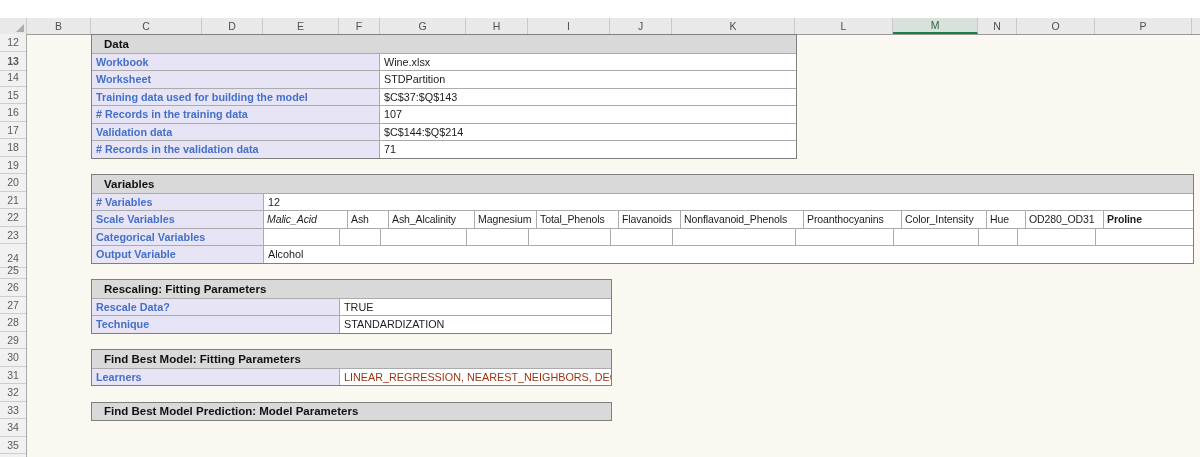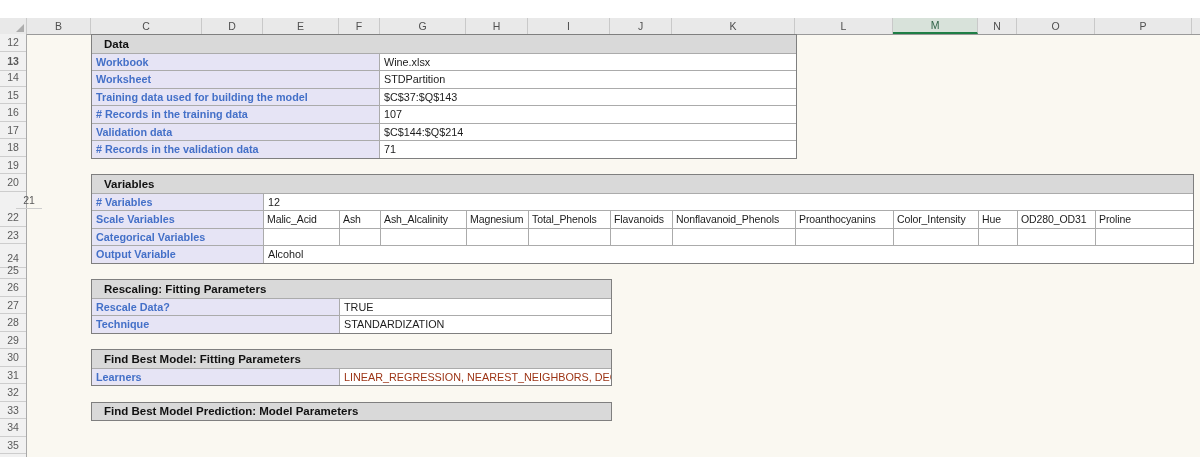--- a/index.html
+++ b/index.html
@@ -73,21 +73,21 @@
 
   <div class="rh" style="top: 0px;">12</div>
       <div class="rh" style="top: 19px; font-weight: bold;">13</div>
       <div class="rh" style="top: 35px;">14</div>
       <div class="rh" style="top: 52.5px;">15</div>
       <div class="rh" style="top: 70px;">16</div>
       <div class="rh" style="top: 87.5px;">17</div>
       <div class="rh" style="top: 105px;">18</div>
       <div class="rh" style="top: 122.5px;">19</div>
       <div class="rh" style="top: 140px;">20</div>
-      <div class="rh" style="top: 157.5px; margin-left: 16px;">21</div>
+      <div class="rh" style="top: 157.5px;">21</div>
       <div class="rh" style="top: 175px;">22</div>
       <div class="rh" style="top: 192.5px;">23</div>
       <div class="rh" style="top: 210px; margin-top: 6px;">24</div>
       <div class="rh" style="top: 227.5px;">25</div>
       <div class="rh" style="top: 245px;">26</div>
       <div class="rh" style="top: 262.5px;">27</div>
       <div class="rh" style="top: 280px;">28</div>
       <div class="rh" style="top: 297.5px;">29</div>
       <div class="rh" style="top: 315px;">30</div>
       <div class="rh" style="top: 332.5px;">31</div>
@@ -130,32 +130,32 @@
 
   <div class="tbl" id="tbl-variables" style="left:91px;top:174px;width:1103px;">
     <div class="ttitle">Variables</div>
     <div class="rows">
         <div class="trow">
           <div class="lbl" style="width: 172px;"># Variables</div>
           <div class="val">12</div>
         </div>
         <div class="trow">
           <div class="lbl" style="width: 172px;">Scale Variables</div>
-          <div class="vcell" style="width: 76px;">Malic_Acid</div>
+          <div class="vcell" style="width: 84px; font-style: italic;">Malic_Acid</div>
           <div class="vcell" style="width: 41px;">Ash</div>
           <div class="vcell" style="width: 86px;">Ash_Alcalinity</div>
           <div class="vcell" style="width: 62px;">Magnesium</div>
           <div class="vcell" style="width: 82px;">Total_Phenols</div>
           <div class="vcell" style="width: 62px;">Flavanoids</div>
           <div class="vcell" style="width: 123px;">Nonflavanoid_Phenols</div>
           <div class="vcell" style="width: 98px;">Proanthocyanins</div>
           <div class="vcell" style="width: 85px;">Color_Intensity</div>
           <div class="vcell" style="width: 39px;">Hue</div>
           <div class="vcell" style="width: 78px;">OD280_OD31</div>
-          <div class="vcell last" style="width: 97px;">Proline</div>
+          <div class="vcell last" style="width: 97px; font-weight: bold;">Proline</div>
         </div>
         <div class="trow">
           <div class="lbl" style="width: 172px;">Categorical Variables</div>
           <div class="vcell" style="width: 76px;"></div>
           <div class="vcell" style="width: 41px;"></div>
           <div class="vcell" style="width: 86px;"></div>
           <div class="vcell" style="width: 62px;"></div>
           <div class="vcell" style="width: 82px;"></div>
           <div class="vcell" style="width: 62px;"></div>
           <div class="vcell" style="width: 123px;"></div>

